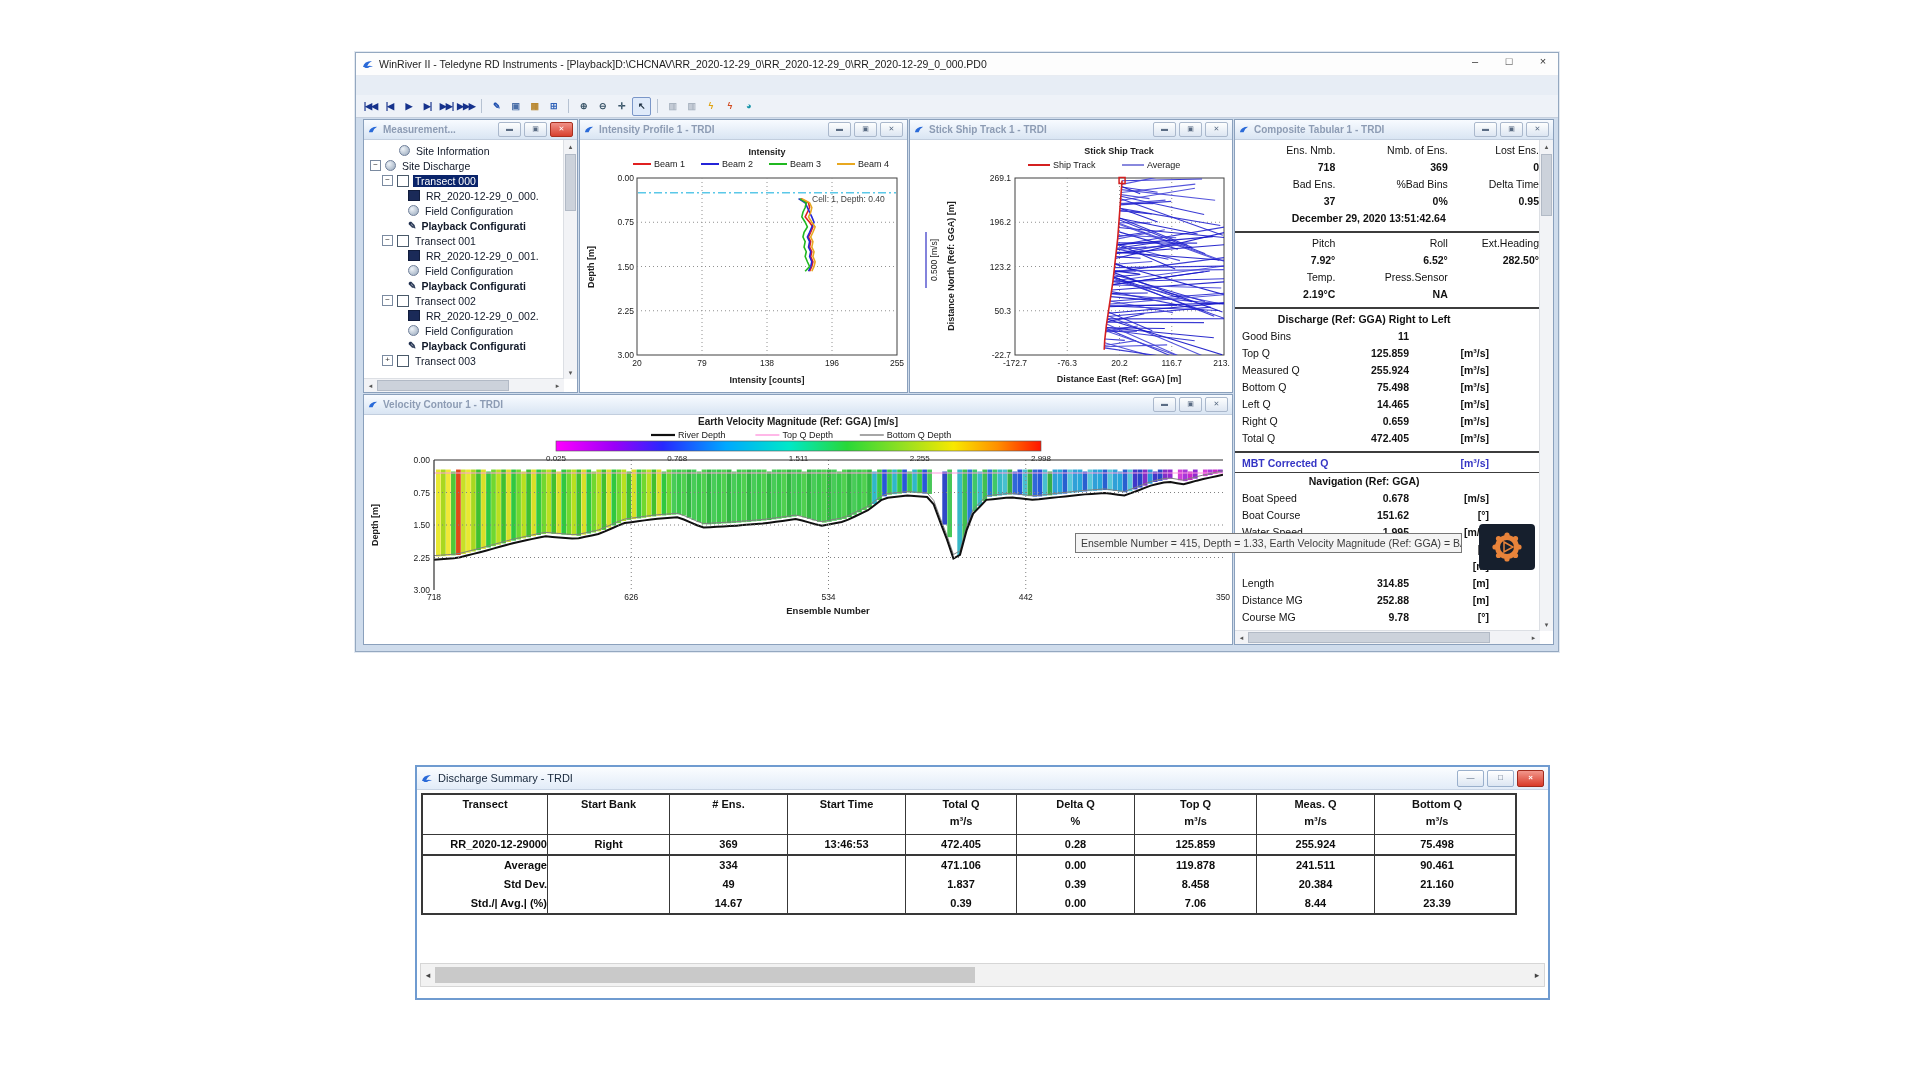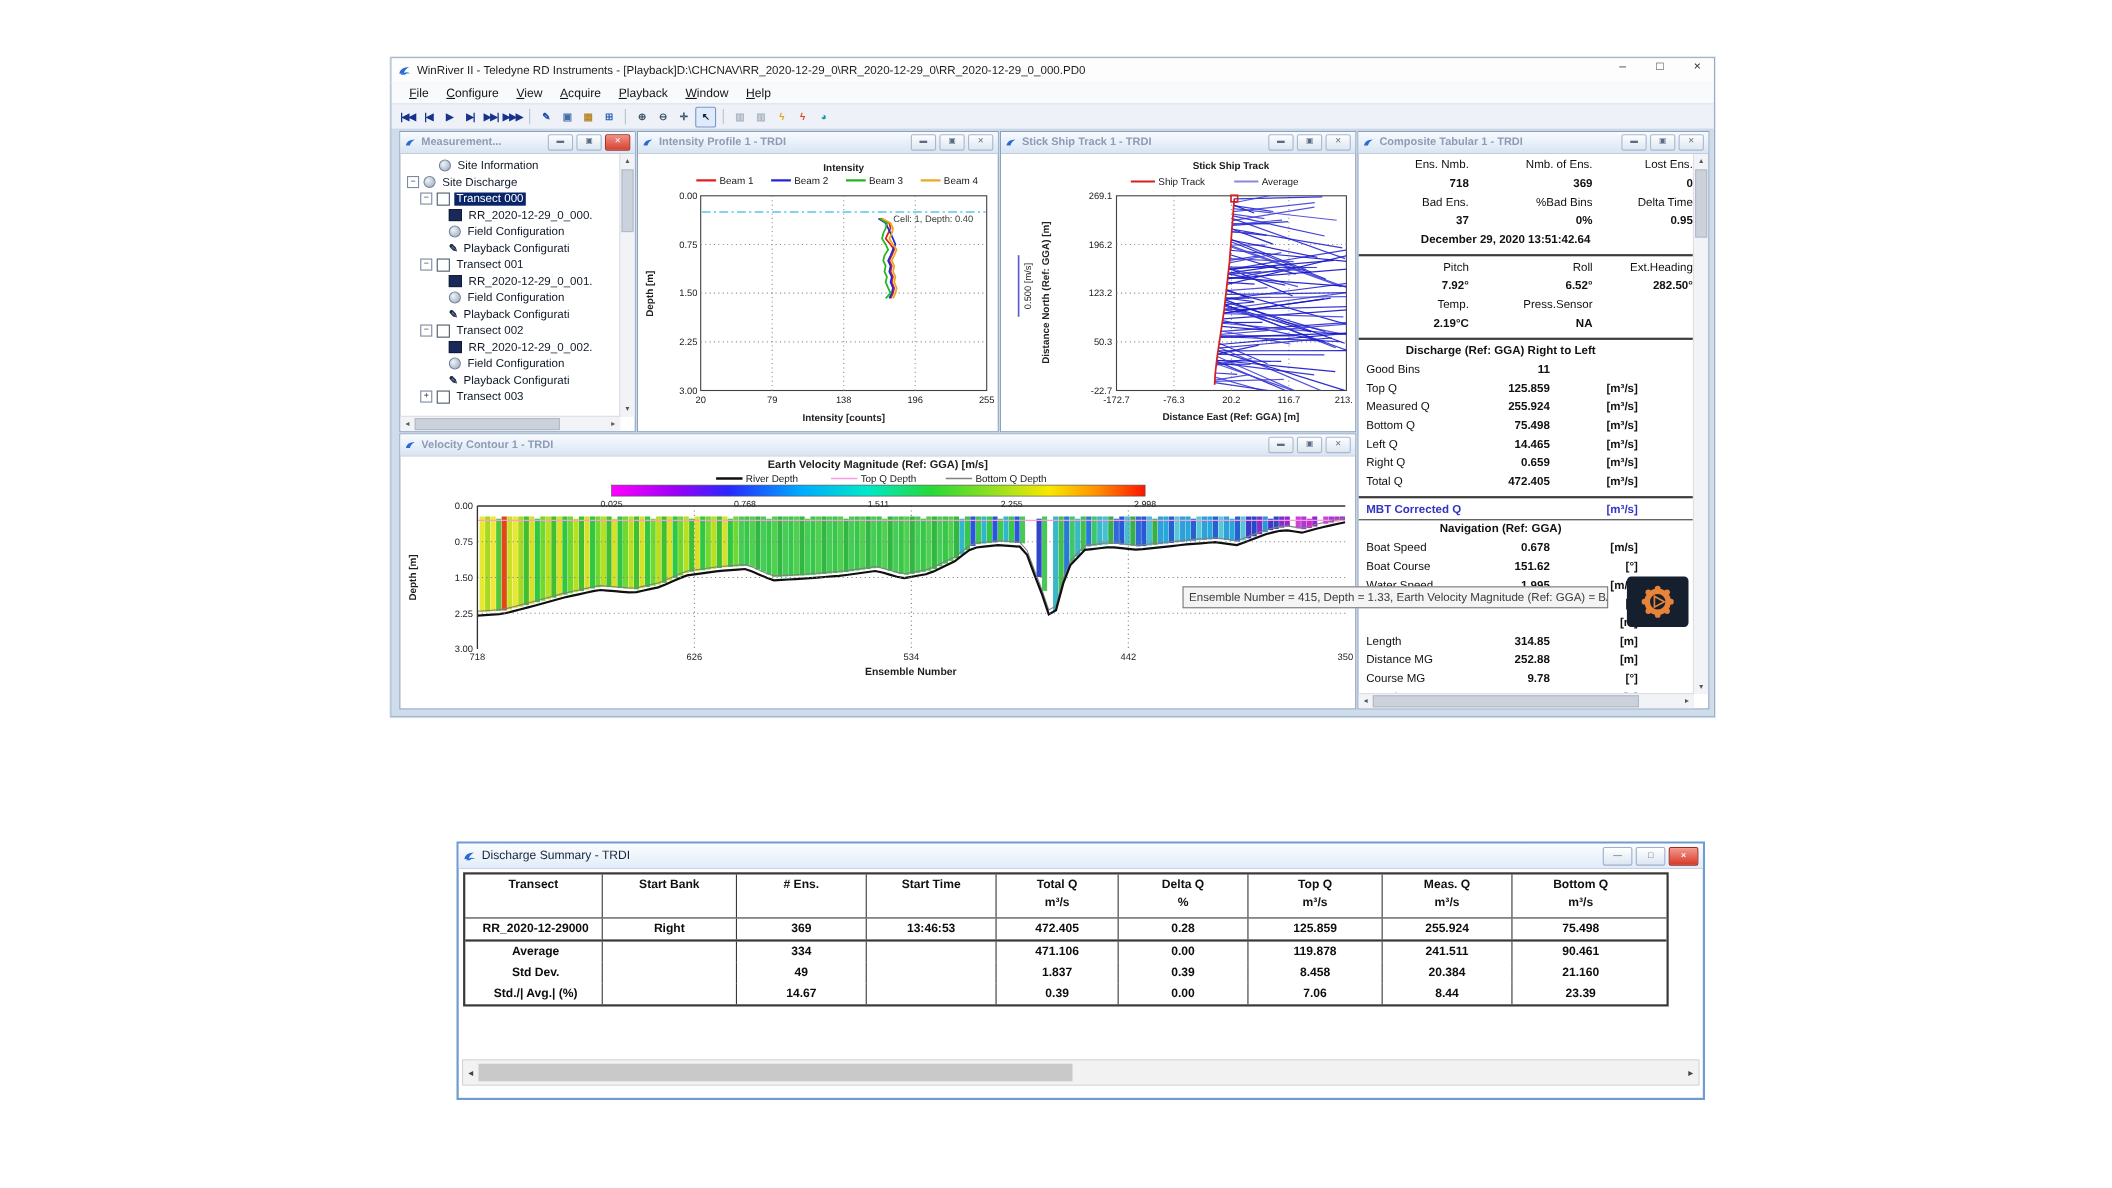--- a/index.html
+++ b/index.html
@@ -30,21 +30,21 @@
   #p-meas{left:7px;top:1px;width:213px;height:272px}
   #p-int{left:223px;top:1px;width:327px;height:272px}
   #p-stick{left:553px;top:1px;width:322px;height:272px}
   #p-comp{left:878px;top:1px;width:318px;height:524px}
   #p-vel{left:7px;top:276px;width:868px;height:249px}
   
   #tree{position:absolute;left:0;top:0;right:13px;bottom:13px;padding-top:3px}
   .trow{height:15px;display:flex;align-items:center;font-size:10.5px;color:#101828;white-space:nowrap}
   .trow .lbl{padding:0 2px}
   .trow .lbl.sel{background:#0a246a;color:#fff}
-  .trow .lbl.b{font-weight:normal}
+  .trow .lbl.b{font-weight:bold}
   .exp{width:9px;height:9px;border:1px solid #7a8aa0;background:#fff;font-size:8px;line-height:7px;text-align:center;color:#333;margin-right:4px;flex:0 0 auto}
   .chk{width:10px;height:10px;border:1px solid #4a5a6a;background:#fff;margin-right:4px;flex:0 0 auto}
   .sphere{width:9px;height:9px;border-radius:50%;background:radial-gradient(circle at 3px 3px,#eef3f8,#97a7bb);border:1px solid #70809a;margin-right:4px;flex:0 0 auto}
   .disk{width:10px;height:9px;background:#1a2a58;border:1px solid #101c3c;margin-right:4px;flex:0 0 auto}
   .pen{font-size:10px;color:#1a2a4a;margin-right:3px;flex:0 0 auto;font-weight:bold}
   
   .vscroll{position:absolute;right:0;top:0;bottom:13px;width:13px;background:#f2f3f6;border-left:1px solid #dcdfe4}
   .hscroll{position:absolute;left:0;right:13px;bottom:0;height:13px;background:#f2f3f6;border-top:1px solid #dcdfe4;display:flex;align-items:center}
   .sarr{width:13px;height:13px;font-size:7px;line-height:13px;text-align:center;color:#555;flex:0 0 auto}
   .vthumb{position:absolute;left:1px;right:1px;background:#ccd2db;border:1px solid #b2bac6}
@@ -76,21 +76,21 @@
   .dsbtns{margin-left:auto;display:flex;gap:3px}
   .dsbtn{width:25px;height:15px;border:1px solid #9ab0cc;border-radius:2px;background:linear-gradient(#ffffff,#dce6f2);font-size:8px;line-height:13px;text-align:center;color:#4a5c74}
   .dsbtn.red{background:linear-gradient(#f2978c,#d93a28);border-color:#a02a1c;color:#fff;font-weight:bold}
   #dstable{position:absolute;left:4px;top:26px;width:1096px;border:2px solid #383838;box-sizing:border-box}
   .dhrow,.drow{display:grid;grid-template-columns:125px 122px 118px 118px 111px 118px 122px 118px 124px}
   .dhrow > div{border-right:1px solid #383838;text-align:center;font-weight:bold;font-size:11px;color:#111;padding-top:3px;height:39px;box-sizing:border-box}
   .dhrow > div:last-child,.drow > div:last-child{border-right:none}
   .dhrow .un{display:block;font-weight:bold;margin-top:5px}
   .dhrow{border-bottom:1px solid #383838}
   .drow > div{border-right:1px solid #383838;text-align:center;font-weight:bold;font-size:11px;color:#0d0d0d;height:19px;line-height:19px;box-sizing:border-box;white-space:nowrap;overflow:hidden}
-  .drow > div:first-child{text-align:center;padding-left:4px}
+  .drow > div:first-child{text-align:right;padding-left:4px}
   .drow.thick{border-top:2px solid #383838}
   #dshscroll{position:absolute;left:3px;right:3px;top:196px;height:22px;background:#f2f2f2;border:1px solid #d6d6d6;display:flex;align-items:center}
   #dshscroll .sarr{width:14px;font-size:9px;color:#444}
   #dsthumb{height:16px;width:540px;background:#c9c9c9}
   
   text{font-family:"Liberation Sans",sans-serif}
 </style>
 </head>
 <body>
 
@@ -100,29 +100,20 @@
         <path d="M1 9 Q2 3 10 3 Q6 5 5 9 Z" fill="#2a6ad8"></path>
         <path d="M2 10 Q7 6 11 9 Q8 8 6 10 Z" fill="#2a6ad8"></path>
       </svg>
     <span class="apptitle">WinRiver II - Teledyne RD Instruments - [Playback]D:\CHCNAV\RR_2020-12-29_0\RR_2020-12-29_0\RR_2020-12-29_0_000.PD0</span>
     <span class="wbtns">
       <span class="wbtn">–</span>
       <span class="wbtn">□</span>
       <span class="wbtn">×</span>
     </span>
   </div>
-  <div class="menubar" id="menubar">
-      <span class="menuitem"><u>F</u>ile</span>
-      <span class="menuitem"><u>C</u>onfigure</span>
-      <span class="menuitem"><u>V</u>iew</span>
-      <span class="menuitem"><u>A</u>cquire</span>
-      <span class="menuitem"><u>P</u>layback</span>
-      <span class="menuitem"><u>W</u>indow</span>
-      <span class="menuitem"><u>H</u>elp</span>
-    </div>
   <div class="toolbar" id="toolbar">
       <span class="tbtn" style="color: rgb(22, 50, 140);">|◀◀</span>
       <span class="tbtn" style="color: rgb(22, 50, 140);">|◀</span>
       <span class="tbtn" style="color: rgb(22, 50, 140);">▶</span>
       <span class="tbtn" style="color: rgb(22, 50, 140);">▶|</span>
       <span class="tbtn" style="color: rgb(22, 50, 140);">▶▶|</span>
       <span class="tbtn" style="color: rgb(22, 50, 140);">▶▶▶</span>
       <div class="tsep"></div>
       <span class="tbtn" style="color: rgb(31, 79, 174);">✎</span>
       <span class="tbtn" style="color: rgb(74, 111, 168);">▣</span>

